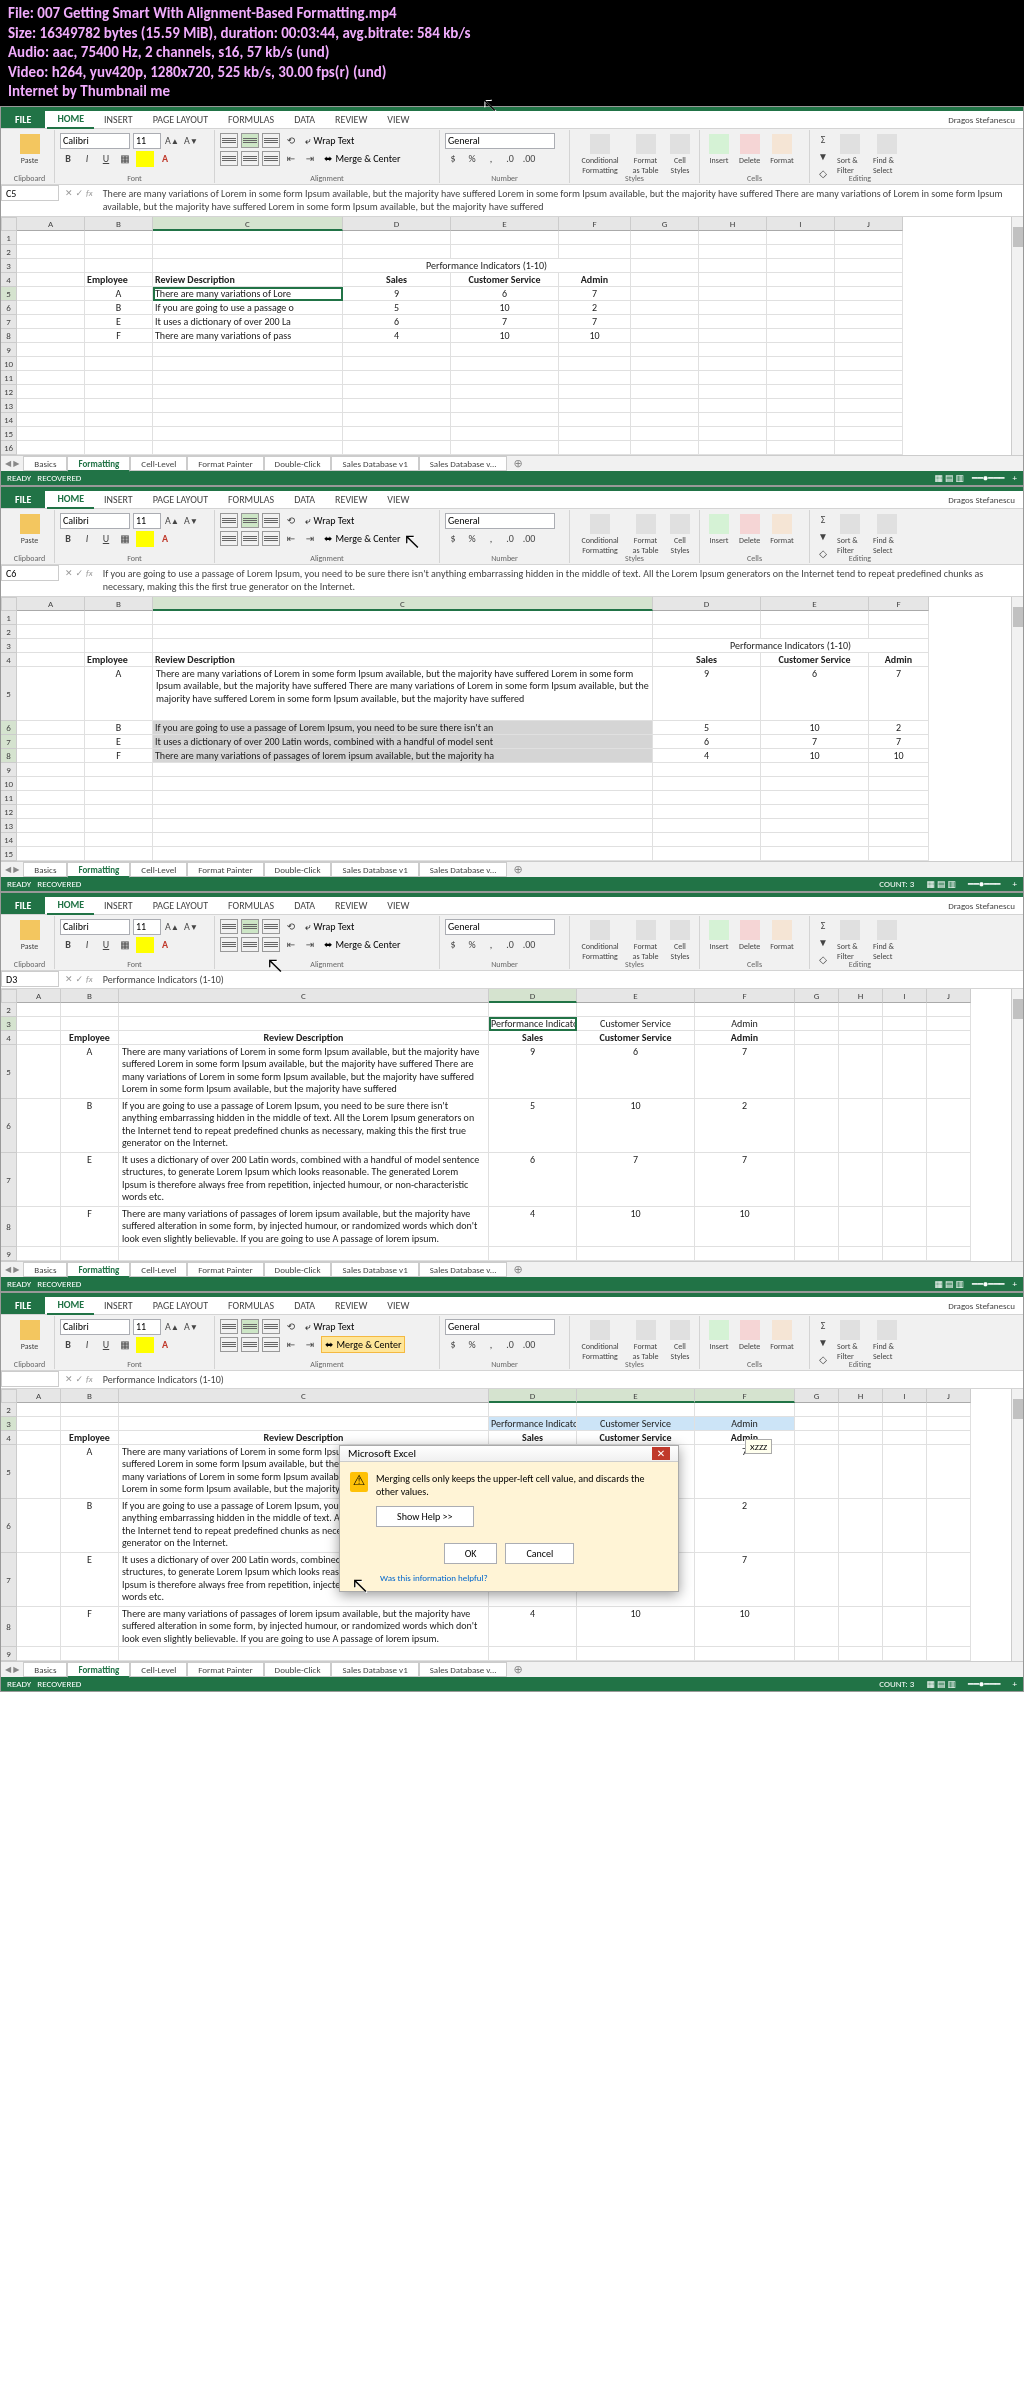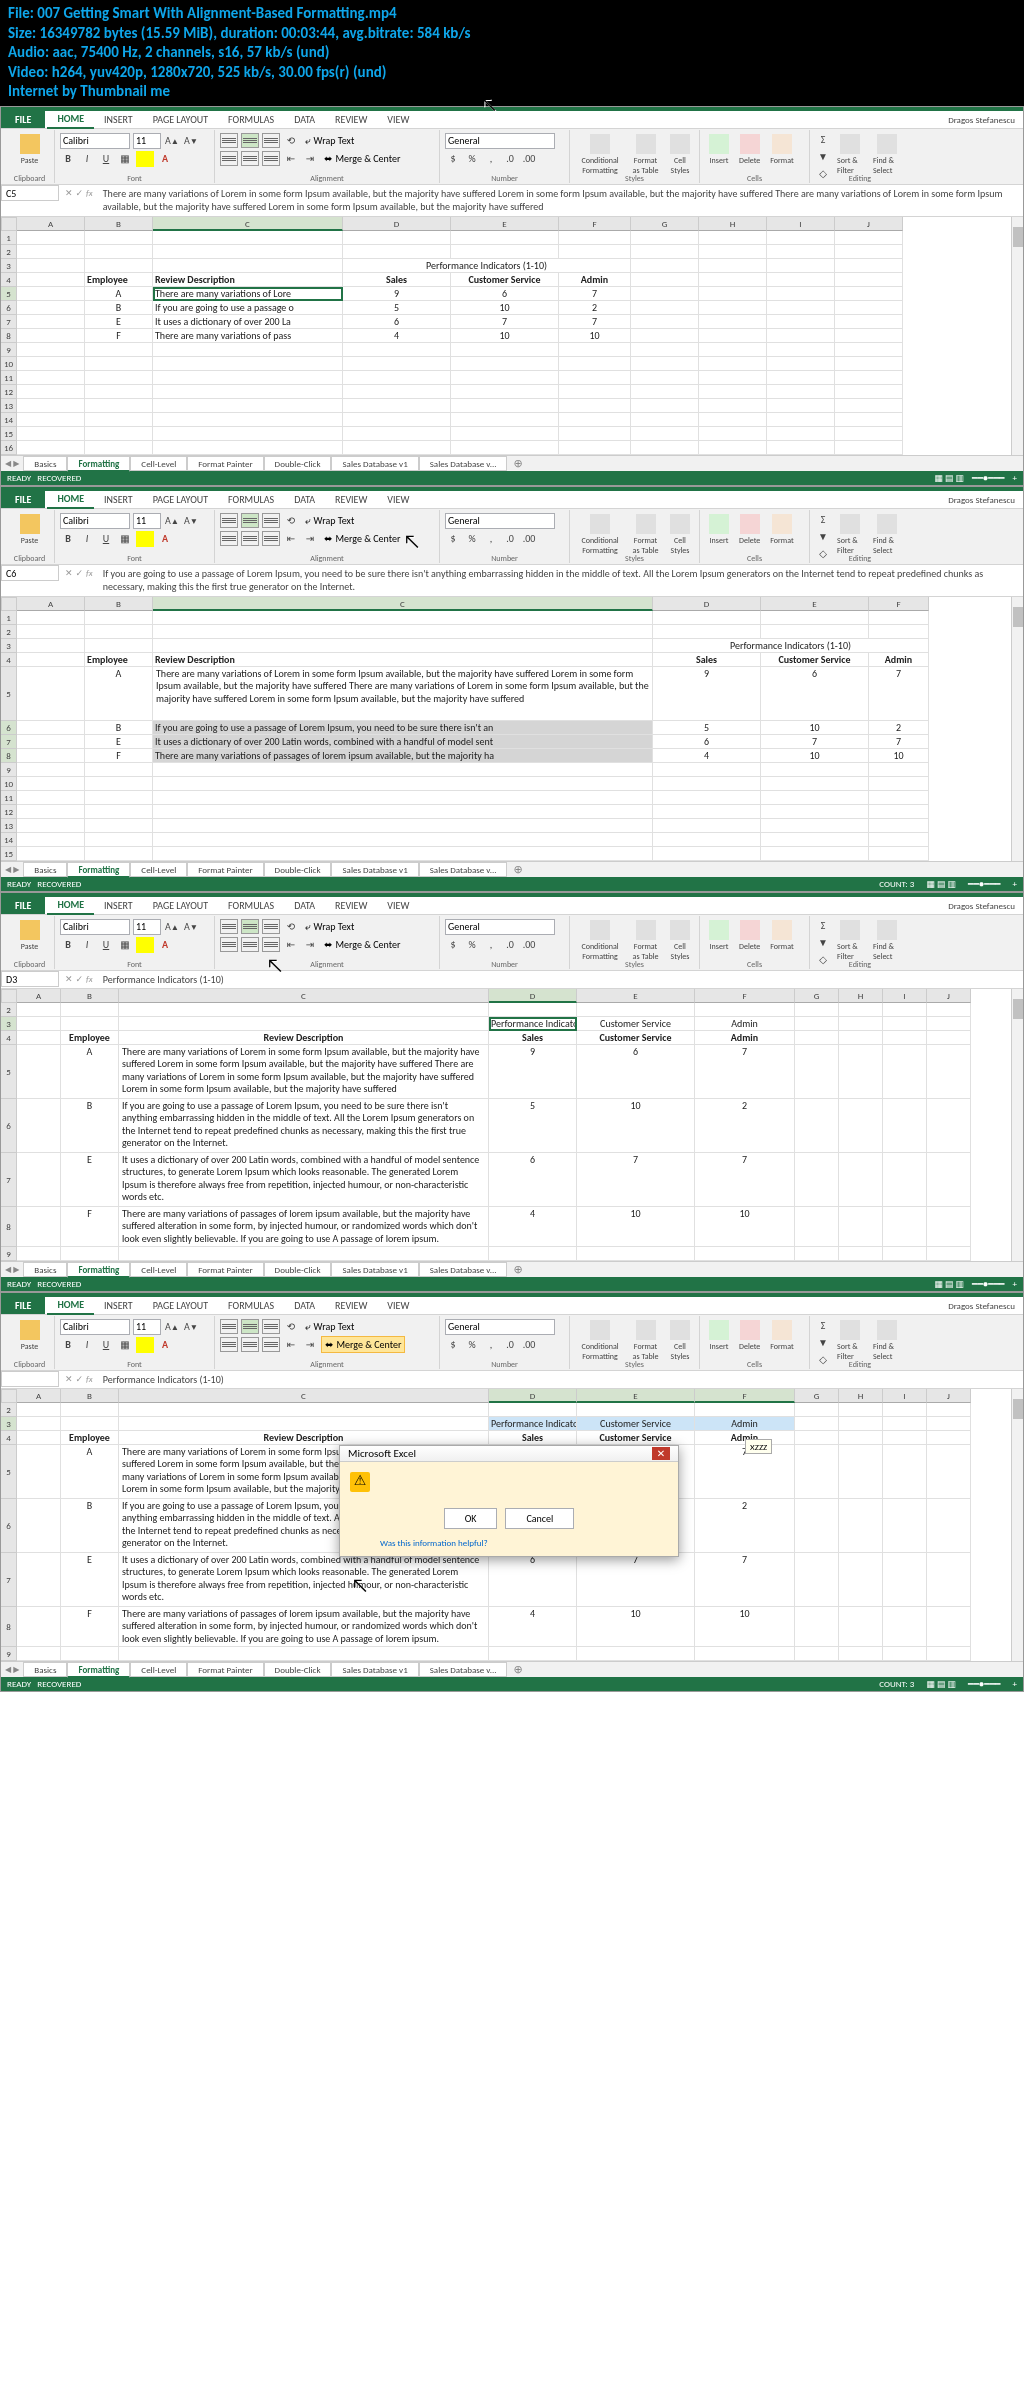--- a/index.html
+++ b/index.html
@@ -1,17 +1,17 @@
 <!DOCTYPE html>
 <html><head>
 <meta charset="utf-8">
 <style>
 * { margin: 0; padding: 0; box-sizing: border-box; font-family: 'Segoe UI', Calibri, sans-serif; }
 body { background: #fff; font-size: 11px; width: 1024px; }
-.header-overlay { background: #000; color: #0ea5e9; padding: 4px 8px; font-family: Arial; font-size: 15px; font-weight: bold; line-height: 1.3; }
+.header-overlay { background: #000; color: #f0abfc; padding: 4px 8px; font-family: Arial; font-size: 15px; font-weight: bold; line-height: 1.3; }
 .excel-window { border: 1px solid #999; background: #fff; }
 .titlebar { height: 4px; background: #217346; }
 .menu-tabs { display: flex; background: #fff; border-bottom: 1px solid #d4d4d4; height: 18px; align-items: center; }
 .file-tab { background: #217346; color: #fff; padding: 2px 14px; font-size: 10px; font-weight: bold; margin-right: 2px; }
 .menu-tab { padding: 2px 10px; font-size: 10px; color: #444; cursor: pointer; }
 .menu-tab.active { color: #217346; font-weight: bold; border-bottom: 2px solid #217346; }
 .ribbon { display: flex; height: 56px; background: #f1f1f1; border-bottom: 1px solid #d4d4d4; padding: 1px 4px; }
 .ribbon-group { display: flex; flex-direction: column; border-right: 1px solid #d4d4d4; padding: 2px 5px; position: relative; }
 .ribbon-group-label { font-size: 8px; color: #666; text-align: center; position: absolute; bottom: 0; left: 0; right: 0; }
 .ribbon-row { display: flex; gap: 3px; align-items: center; height: 18px; }
@@ -1482,20 +1482,24 @@
 </div>
 
 <div class="xzzz" style="top:146px;left:744px">XZZZ</div>
 <div class="modal" style="top:152px;left:338px">
   <div class="modal-title">
     <span>Microsoft Excel</span>
     <span class="modal-close">✕</span>
   </div>
   <div class="modal-body">
     <div class="modal-icon">⚠</div>
+    <div>
+      <div>Merging cells only keeps the upper-left cell value, and discards the other values.</div>
+      <div style="margin-top:8px"><button class="modal-btn">Show Help &gt;&gt;</button></div>
+    </div>
   </div>
   <div class="modal-btns">
     <button class="modal-btn">OK</button>
     <button class="modal-btn">Cancel</button>
   </div>
   <div class="modal-link">Was this information helpful?</div>
 </div>
 <div class="cursor-arrow" style="top:280px;left:350px"></div>
 </div>
 

